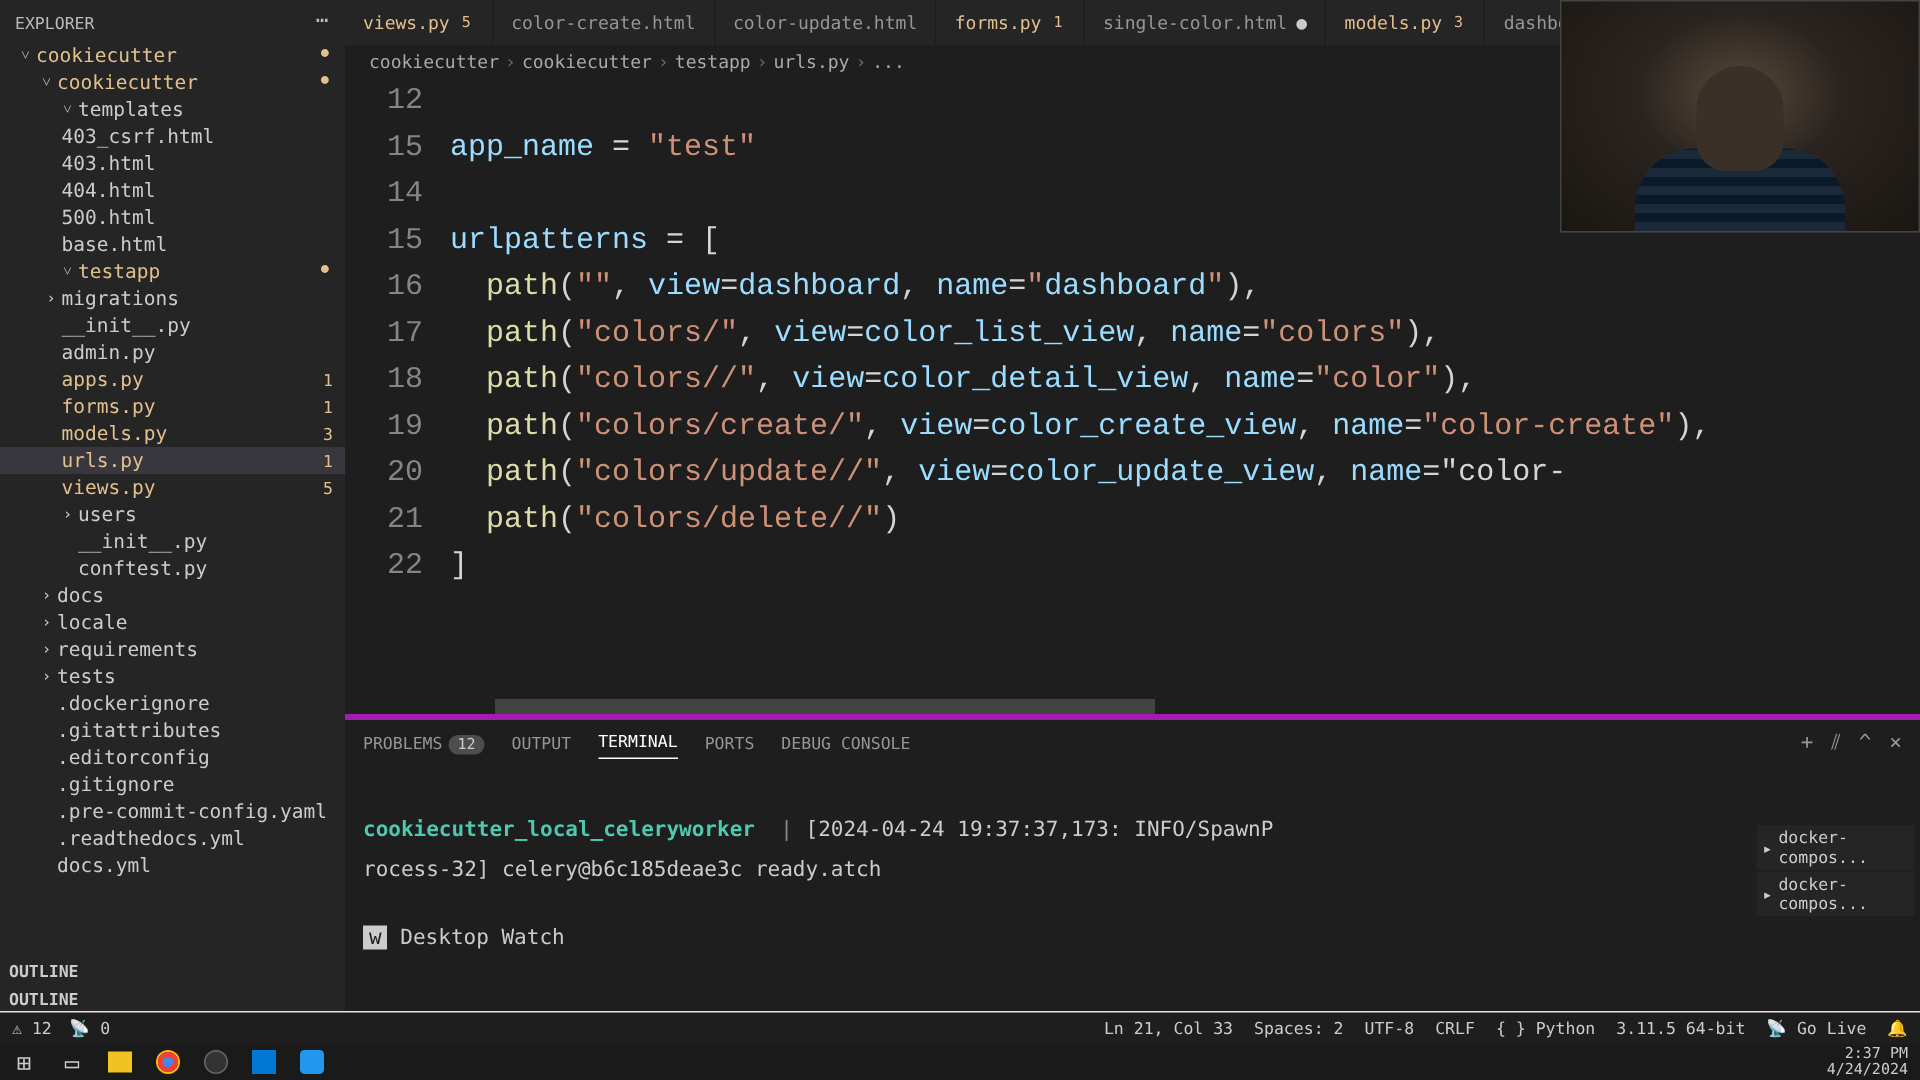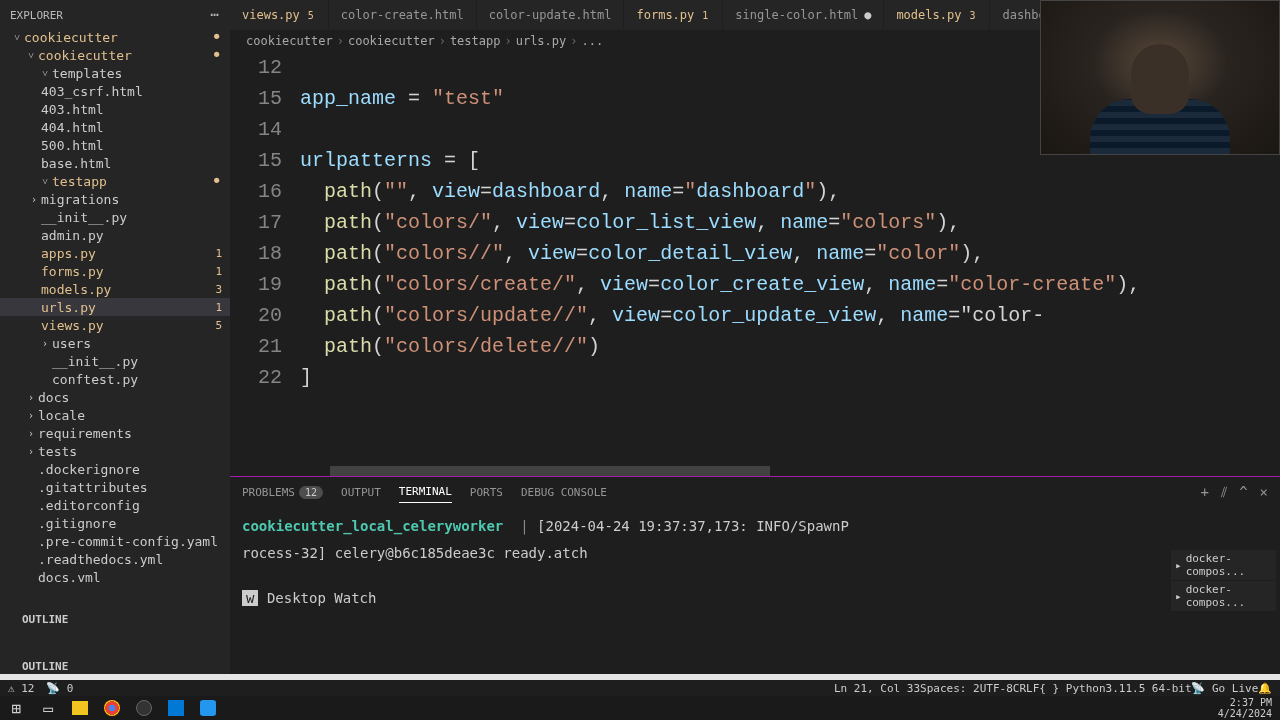--- a/index.html
+++ b/index.html
@@ -14,21 +14,21 @@
 .file-tree { flex: 1; overflow-y: auto; font-size: 13px; }
 .tree-item { display: flex; align-items: center; padding: 2px 0; cursor: pointer; color: #cccccc; position: relative; height: 18px; }
 .tree-item.selected { background: #37373d; }
 .tree-chevron { width: 14px; text-align: center; font-size: 10px; color: #cccccc; }
 .tree-name { flex: 1; white-space: nowrap; overflow: hidden; }
 .tree-badge { font-size: 11px; color: #e2c08d; padding-right: 8px; }
 .tree-dot { color: #e2c08d; font-size: 18px; line-height: 10px; padding-right: 8px; }
 .modified { color: #e2c08d; }
 .tree-item.modified .tree-name { color: #e2c08d; }
 
-.sidebar-section { padding: 3px 22px; font-size: 11px; font-weight: bold; color: #cccccc; background: #252526; cursor: pointer; margin-top: 28px; }
+.sidebar-section { padding: 3px 6px; font-size: 11px; font-weight: bold; color: #cccccc; background: #252526; cursor: pointer; }
 
 .main { position: absolute; left: 230px; top: 0; right: 0; height: 676px; display: flex; flex-direction: column; background: #1e1e1e; }
 
 .tabs { display: flex; background: #252526; height: 30px; overflow: hidden; }
 .tab { display: flex; align-items: center; padding: 0 12px; font-size: 12px; color: #969696; cursor: pointer; gap: 6px; white-space: nowrap; border-right: 1px solid #1e1e1e; }
 .tab-badge { font-size: 10px; padding: 0 2px; }
 .tab.modified-tab .tab-name { color: #e2c08d; }
 
 .breadcrumb { display: flex; align-items: center; padding: 4px 16px; font-size: 12px; color: #a9a9a9; gap: 4px; }
 .crumb-sep { color: #696969; }
@@ -38,40 +38,40 @@
 .code { flex: 1; color: #d4d4d4; white-space: pre; overflow: hidden; }
 .code-line { height: 31px; }
 .s-var { color: #9cdcfe; }
 .s-str { color: #ce9178; }
 .s-fn { color: #dcdcaa; }
 .s-param { color: #9cdcfe; }
 
 .editor-scroll { position: absolute; bottom: 0; left: 70px; right: 0; height: 10px; background: #1e1e1e; }
 .editor-scroll-thumb { position: absolute; left: 30px; width: 440px; height: 10px; background: #424242; }
 
-.panel { height: 200px; border-top: 1px solid #a21caf; display: flex; flex-direction: column; }
+.panel { height: 200px; border-top: 4px solid #a21caf; display: flex; flex-direction: column; gap: 24px; }
 .panel-tabs { display: flex; align-items: center; padding: 0 12px; height: 30px; font-size: 11px; color: #969696; gap: 18px; }
 .panel-tab { cursor: pointer; padding: 4px 0; }
 .panel-tab.active { color: #ffffff; border-bottom: 1px solid #ffffff; }
 .panel-badge { background: #4d4d4d; color: #cccccc; border-radius: 8px; padding: 1px 6px; font-size: 10px; margin-left: 4px; }
 .panel-actions { margin-left: auto; display: flex; gap: 12px; font-size: 14px; }
 
 .terminal { flex: 1; padding: 6px 12px; font-family: Consolas, monospace; font-size: 14px; line-height: 27px; color: #cccccc; overflow: hidden; }
 .term-green { color: #4ec9b0; font-weight: bold; }
 .term-gray { color: #888888; }
 .term-cursor { background: #cccccc; color: #1e1e1e; padding: 0 4px; }
 .term-line { white-space: pre-wrap; word-break: break-all; }
 .term-bottom { display: flex; gap: 30px; margin-top: 18px; }
 
 .terminal-sidebar { position: absolute; right: 4px; top: 550px; width: 105px; font-size: 11px; }
 .term-side-item { display: flex; align-items: center; gap: 4px; padding: 2px 4px; background: #252526; margin-bottom: 1px; }
 
-.statusbar { position: absolute; left: 0; bottom: 24px; right: 0; height: 22px; background: #1e1e1e; color: #cccccc; display: flex; align-items: center; font-size: 11px; padding: 0 8px; border-top: 6px solid #e5e5e5; }
+.statusbar { position: absolute; left: 0; bottom: 24px; right: 0; height: 22px; background: #1e1e1e; color: #cccccc; display: flex; align-items: center; font-size: 11px; padding: 0 8px; border-top: 1px solid #e5e5e5; }
 .status-left { display: flex; gap: 12px; align-items: center; }
-.status-right { margin-left: auto; display: flex; gap: 0; align-items: center; }
+.status-right { margin-left: auto; display: flex; gap: 14px; align-items: center; }
 
 .taskbar { position: absolute; left: 0; bottom: 0; right: 0; height: 24px; background: #1a1a1a; display: flex; align-items: center; }
 .task-icon { width: 32px; height: 24px; display: flex; align-items: center; justify-content: center; cursor: pointer; }
 .task-right { margin-left: auto; padding: 0 8px; font-size: 10px; color: #cccccc; text-align: right; line-height: 11px; }
 
 .webcam { position: absolute; right: 0; top: 0; width: 240px; height: 155px; background: #333; border: 1px solid #444; display: flex; align-items: center; justify-content: center; }
 .webcam-placeholder { width: 100%; height: 100%; background: radial-gradient(ellipse at 50% 40%, #5a4a3a 0%, #2a2420 40%, #1a1612 100%); position: relative; }
 .webcam-figure { position: absolute; left: 50%; top: 28%; transform: translateX(-50%); width: 58px; height: 70px; background: #3a3028; border-radius: 30px 30px 20px 20px; }
 .webcam-shirt { position: absolute; left: 50%; bottom: 0; transform: translateX(-50%); width: 140px; height: 55px; background: repeating-linear-gradient(0deg, #1a2a3a 0px, #1a2a3a 6px, #0a1a2a 6px, #0a1a2a 12px); border-radius: 40px 40px 0 0; }
 

